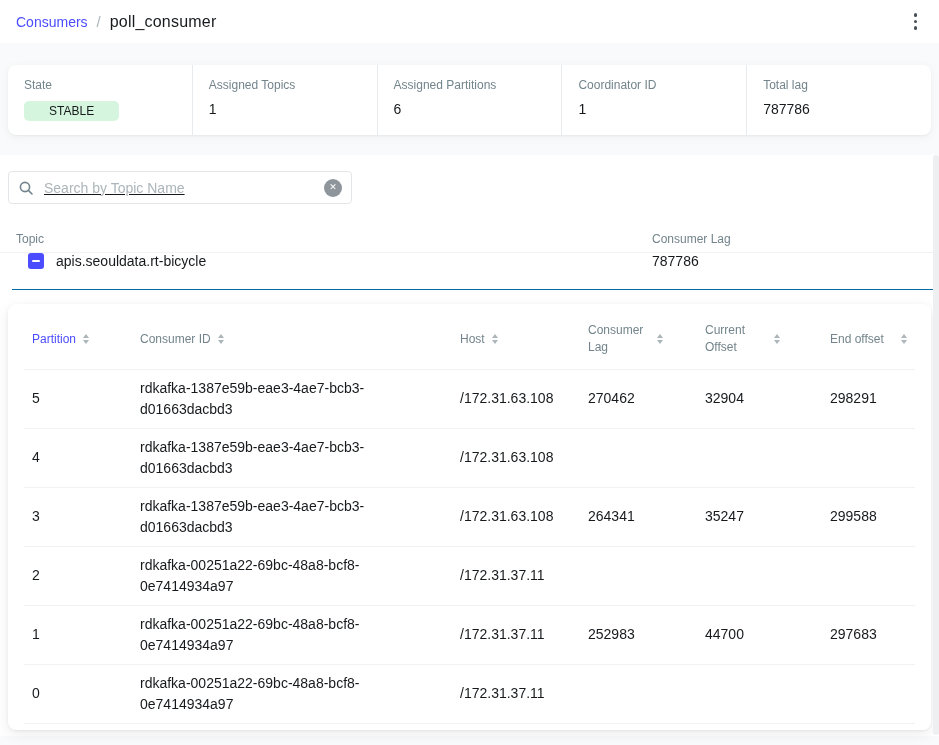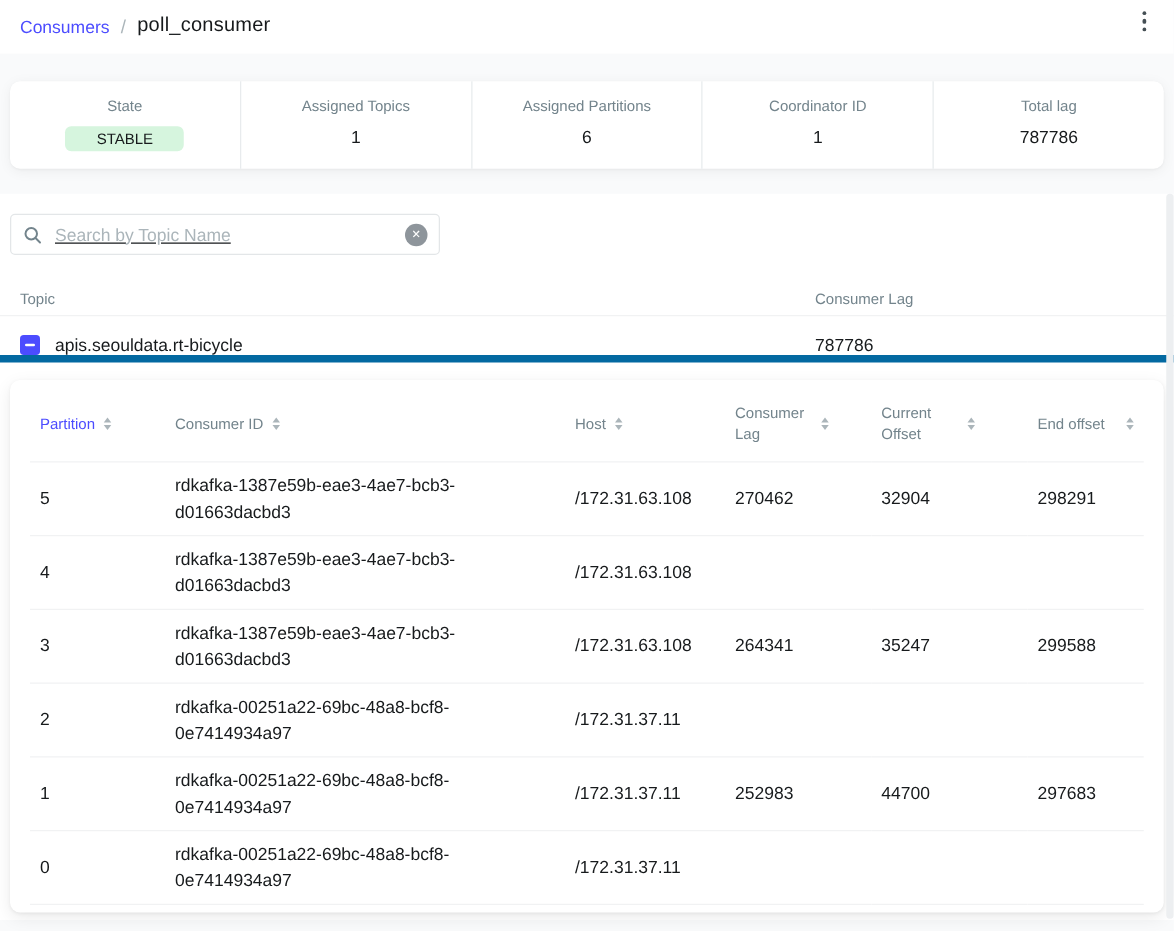--- a/index.html
+++ b/index.html
@@ -10,39 +10,39 @@
     font-family: "Liberation Sans", sans-serif;
     color: #171a1c;
     position: relative;
     overflow: hidden;
   }
 
   
   .page-header {
     background: #fff;
     height: 43px;
-    display: flex; align-items: flex-end; justify-content: space-between;
-    padding: 13px 16px;
+    display: flex; align-items: center; justify-content: space-between;
+    padding: 0 16px;
   }
   .breadcrumb { display: flex; align-items: center; gap: 9px; }
   .breadcrumb a { color: #4c4cff; font-size: 14px; text-decoration: none; cursor: pointer; }
   .breadcrumb .sep { color: #abb5ba; font-size: 15px; }
   .page-title { font-size: 16px; font-weight: 500; margin: 0; color: #171a1c; letter-spacing: .2px; }
   .kebab-btn { background: none; border: none; padding: 5px 6px; cursor: pointer; }
   .kebab { display: flex; flex-direction: column; gap: 3px; }
   .kebab i { width: 3.5px; height: 3.5px; border-radius: 50%; background: #454f54; }
 
   
   .metrics-strip { padding: 22px 8px 20px; background: #f9fafb; }
   .metrics-card {
     background: #fff; border-radius: 8px;
     box-shadow: 0 1px 2px rgba(0,0,0,.04), 0 2px 10px rgba(0,0,0,.05);
     display: flex; height: 70px;
   }
-  .metric { flex: 1; padding: 13px 16px; border-right: 1px solid #e8ebed; min-width: 0; text-align: center; }
+  .metric { flex: 1; padding: 13px 16px; border-right: 1px solid #e8ebed; min-width: 0; }
   .metric:last-child { border-right: none; }
   .m-label { font-size: 12px; color: #73848c; margin-bottom: 9px; white-space: nowrap; }
   .m-value { font-size: 14px; color: #171a1c; }
   .badge {
     display: inline-block; background: #d6f5de; color: #171a1c;
     font-size: 12px; padding: 3px 25px; border-radius: 5px;
   }
 
   
   .content { background: #fff; min-height: 580px; padding-bottom: 6px; }
@@ -69,24 +69,25 @@
 
   
   .topics-table { margin-top: 14px; font-size: 14px; }
   .t-head {
     display: flex; align-items: center;
     font-size: 12px; color: #73848c;
     padding: 4px 0 6px;
     border-bottom: 1px solid #f1f2f3;
   }
   .t-row {
-    display: flex; align-items: flex-end;
+    display: flex; align-items: flex-start;
     height: 37px;
-    border-bottom: 6px solid #0369a1;
+    border-bottom: 1px solid #0369a1;
     cursor: pointer;
+    margin-left: 12px;
   }
   .t-col-topic { flex: 1; padding-left: 16px; display: flex; align-items: center; gap: 12px; min-width: 0; }
   .t-col-lag { width: 287px; flex: none; }
   .indet-checkbox {
     width: 16px; height: 16px; border-radius: 3px;
     background: #4c4cff; display: inline-flex;
     align-items: center; justify-content: center;
     cursor: pointer; flex: none;
   }
   .indet-checkbox .minus { width: 8px; height: 2px; background: #fff; border-radius: 1px; }

